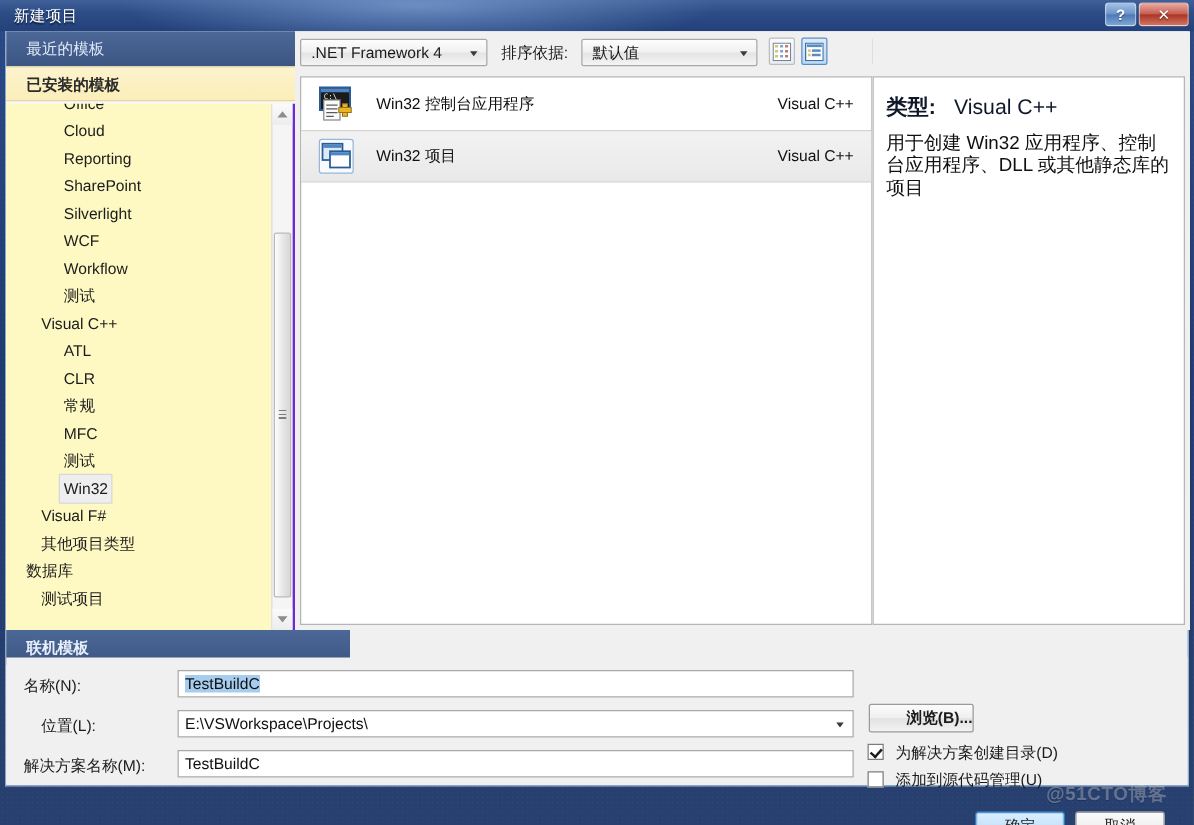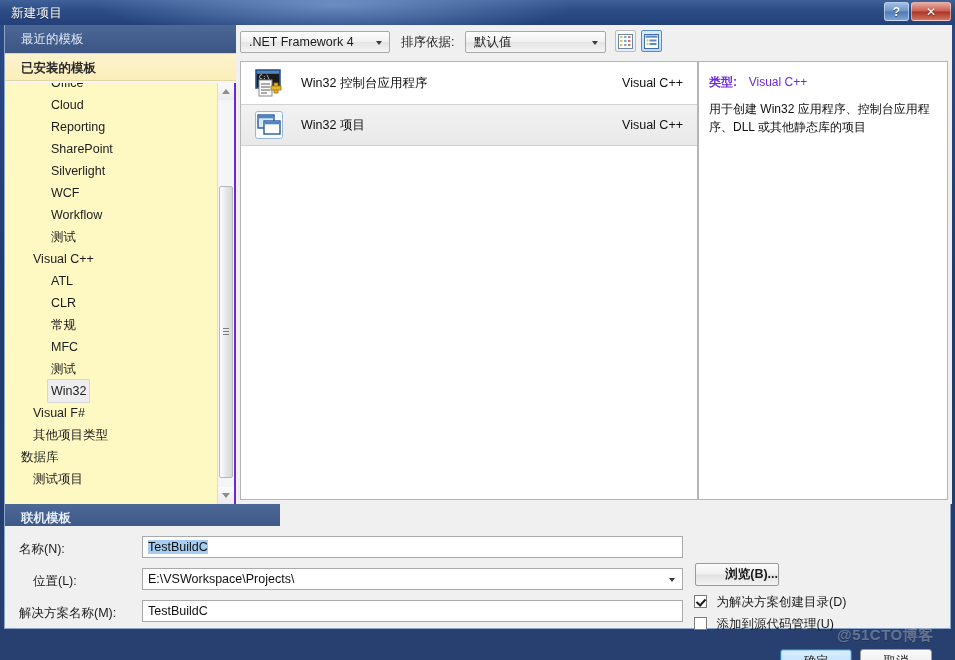--- a/index.html
+++ b/index.html
@@ -172,23 +172,23 @@
   
   #right-col{
     position:absolute;left:693px;top:0;width:254px;height:479px;
     background:#f0f0f0;
   }
   #info-panel{
     position:absolute;left:0;top:36px;width:250px;height:439px;
     background:#ffffff;border:1px solid #b5b5b5;box-sizing:border-box;
     padding:12px 10px 0 10px;
   }
-  #info-type{font-size:12px;color:#6d28d9;margin-bottom:9px;white-space:nowrap;}
+  #info-type{font-size:17px;color:#0f172a;margin-bottom:9px;white-space:nowrap;}
   #info-type b{font-weight:bold;}
-  #info-desc{font-size:12px;color:#101010;line-height:18px;}
+  #info-desc{font-size:15px;color:#101010;line-height:18px;}
   
   #form-area{
     position:absolute;left:0;top:501px;width:945px;height:101px;
     background:#f0f0f0;
   }
   .flabel{position:absolute;font-size:12.5px;color:#1b1b1b;white-space:nowrap;}
   .ftext{
     position:absolute;height:22px;box-sizing:border-box;background:#ffffff;
     border:1px solid #a9a9a9;font-size:12.5px;color:#101010;
     line-height:20px;padding-left:5px;white-space:nowrap;overflow:hidden;

